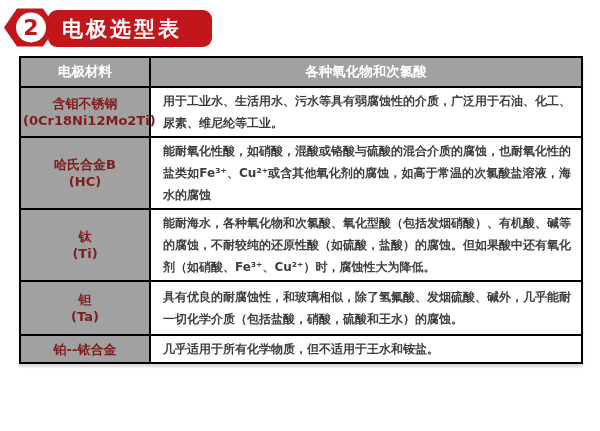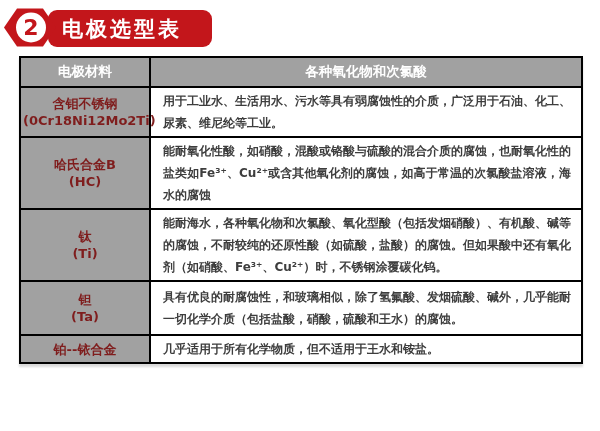--- a/index.html
+++ b/index.html
@@ -107,21 +107,21 @@
           <span class="mat-name">哈氏合金B</span>
           <span class="mat-code">(HC)</span>
         </td>
         <td class="desc">能耐氧化性酸，如硝酸，混酸或铬酸与硫酸的混合介质的腐蚀，也耐氧化性的盐类如Fe³⁺、Cu²⁺或含其他氧化剂的腐蚀，如高于常温的次氯酸盐溶液，海水的腐蚀</td>
       </tr>
       <tr class="r3">
         <td class="mat">
           <span class="mat-name">钛</span>
           <span class="mat-code">(Ti)</span>
         </td>
-        <td class="desc">能耐海水，各种氧化物和次氯酸、氧化型酸（包括发烟硝酸）、有机酸、碱等的腐蚀，不耐较纯的还原性酸（如硫酸，盐酸）的腐蚀。但如果酸中还有氧化剂（如硝酸、Fe³⁺、Cu²⁺）时，不锈钢涂覆碳化钨。</td>
+        <td class="desc">能耐海水，各种氧化物和次氯酸、氧化型酸（包括发烟硝酸）、有机酸、碱等的腐蚀，不耐较纯的还原性酸（如硫酸，盐酸）的腐蚀。但如果酸中还有氧化剂（如硝酸、Fe³⁺、Cu²⁺）时，腐蚀性大为降低。</td>
       </tr>
       <tr class="r4">
         <td class="mat">
           <span class="mat-name">钽</span>
           <span class="mat-code">(Ta)</span>
         </td>
         <td class="desc">具有优良的耐腐蚀性，和玻璃相似，除了氢氟酸、发烟硫酸、碱外，几乎能耐一切化学介质（包括盐酸，硝酸，硫酸和王水）的腐蚀。</td>
       </tr>
       <tr class="r6">
         <td class="mat">

